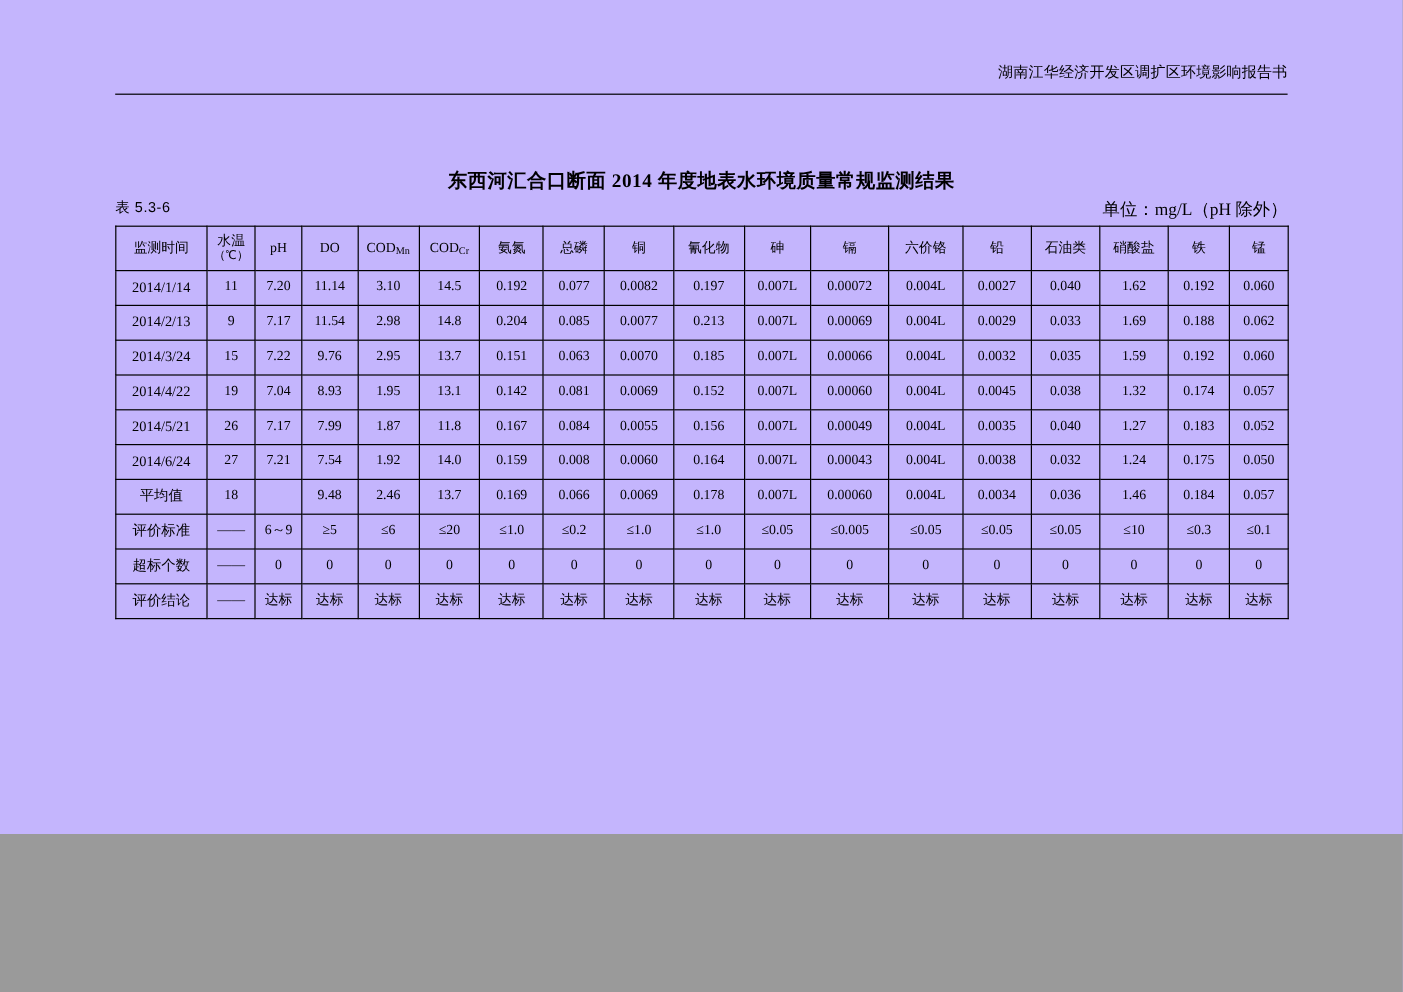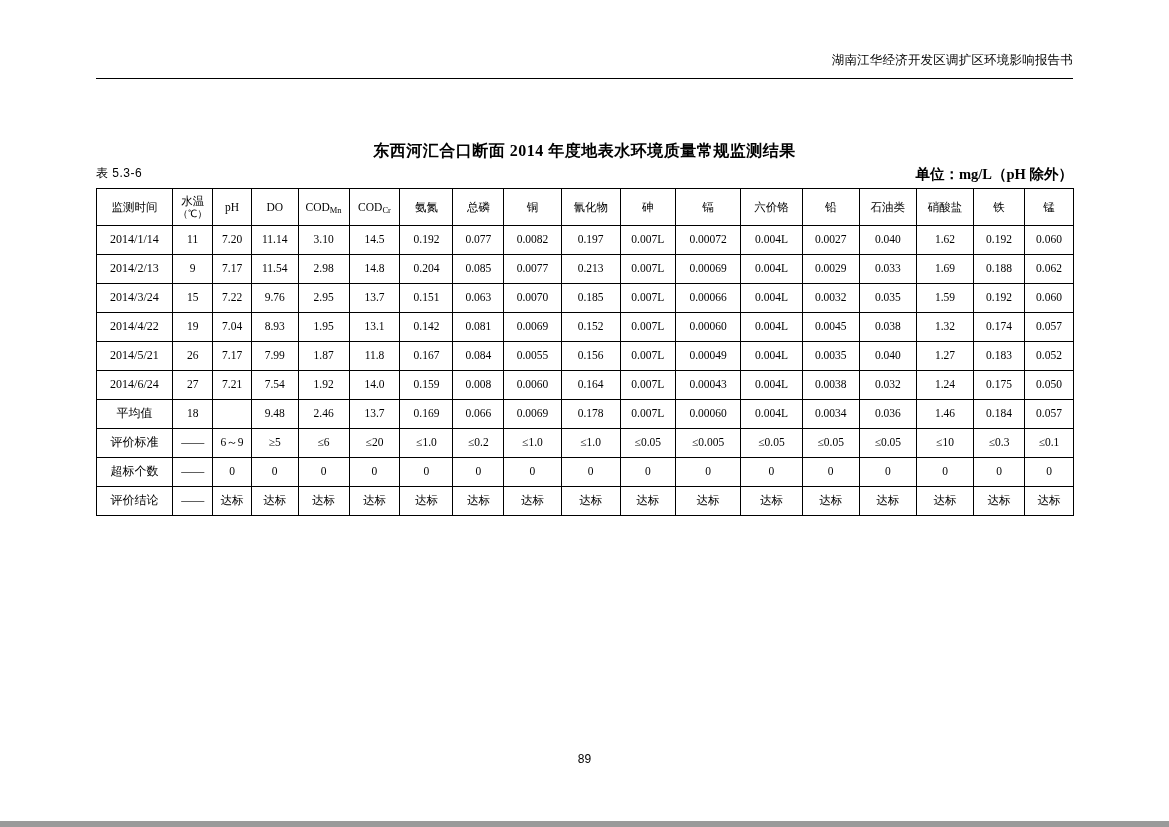--- a/index.html
+++ b/index.html
@@ -2,22 +2,22 @@
 <html><head>
 <meta charset="utf-8">
 <style>
   html, body {
     margin: 0;
     padding: 0;
     background: #9a9a9a;
   }
   .page {
     width: 1169px;
-    height: 821px;
-    background: #ffffff;
+    height: 695px;
+    background: #c4b5fd;
     position: relative;
     margin: 0 auto;
     font-family: "Liberation Serif", serif;
     color: #000;
     box-sizing: border-box;
     overflow: hidden;
   }
   .header {
     position: absolute;
     top: 52px;
@@ -62,21 +62,20 @@
     font-size: 12px;
     font-family: Liberation Sans, sans-serif;
     letter-spacing: 0.5px;
   }
   .units {
     position: absolute;
     right: 0;
     top: 0;
     font-size: 14.5px;
     font-family: "Liberation Serif", serif;
-    font-weight: bold;
   }
   table.data {
     position: absolute;
     top: 188px;
     left: 96px;
     width: 978px;
     border-collapse: collapse;
     table-layout: fixed;
   }
   table.data td, table.data th {

